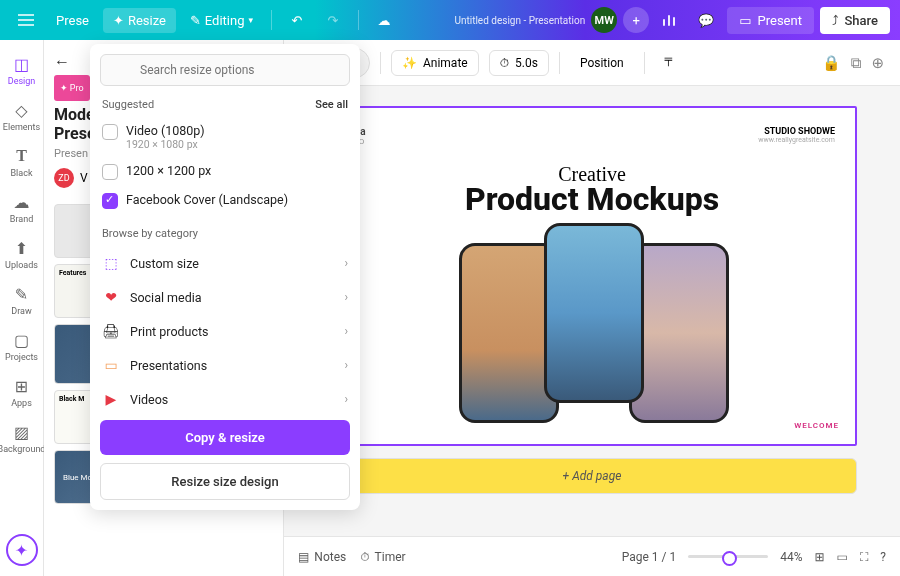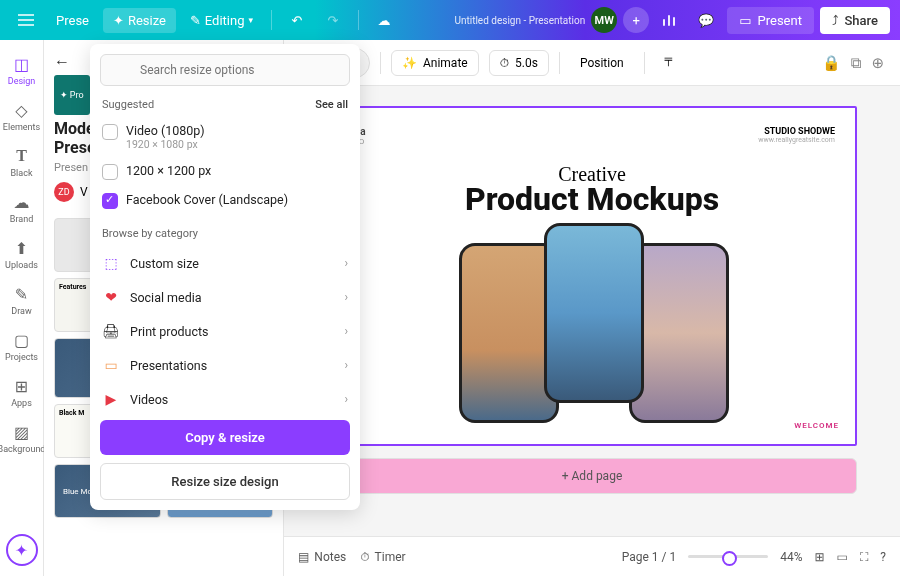--- a/index.html
+++ b/index.html
@@ -19,21 +19,21 @@
 .main { display: flex; height: 536px; }
 
 .rail { width: 44px; background: white; border-right: 1px solid #e5e5e5; display: flex; flex-direction: column; align-items: center; padding-top: 8px; gap: 2px; }
 .rail-item { width: 44px; display: flex; flex-direction: column; align-items: center; padding: 6px 0; cursor: pointer; font-size: 9px; color: #666; gap: 2px; }
 .rail-item.active { color: #8b3dff; }
 .rail-icon { width: 20px; height: 20px; display: flex; align-items: center; justify-content: center; font-size: 16px; }
 .rail .spark { margin-top: auto; margin-bottom: 10px; width: 32px; height: 32px; border: 2px solid #8b3dff; border-radius: 50%; display: flex; align-items: center; justify-content: center; color: #8b3dff; }
 
 .side-panel { width: 240px; background: white; border-right: 1px solid #e5e5e5; padding: 10px; position: relative; }
 .side-panel .back { font-size: 16px; color: #333; }
-.side-panel .pro-badge { background: #0f766e; color: white; font-size: 9px; padding: 15px 6px; border-radius: 3px; display: inline-block; margin-top: 6px; }
+.side-panel .pro-badge { background: #ec4899; color: white; font-size: 9px; padding: 8px 6px; border-radius: 3px; display: inline-block; margin-top: 6px; }
 .side-panel .title { font-size: 16px; font-weight: 700; margin-top: 4px; color: #222; }
 .side-panel .tag { font-size: 11px; color: #888; margin-top: 4px; }
 .side-panel .creator { display: flex; align-items: center; gap: 6px; margin-top: 8px; }
 .side-panel .creator-avatar { width: 20px; height: 20px; border-radius: 50%; background: #e63946; color: white; font-size: 9px; display: flex; align-items: center; justify-content: center; }
 .side-panel .thumbs { margin-top: 16px; display: grid; grid-template-columns: 1fr 1fr; gap: 6px; }
 .side-panel .thumb { height: 54px; background: #e8e8e8; border-radius: 4px; border: 1px solid #ddd; position: relative; overflow: hidden; }
 .side-panel .thumb.big { grid-column: span 2; height: 60px; }
 .side-panel .thumb-blue { background: linear-gradient(135deg, #3a5a7a, #5a7a9a); }
 .side-panel .thumb-txt { position: absolute; color: white; font-size: 8px; left: 8px; top: 50%; transform: translateY(-50%); }
 
@@ -74,21 +74,21 @@
 .slide .heading { text-align: center; margin-top: 55px; }
 .slide .heading .script { font-family: cursive; color: #000000; font-size: 20px; margin-bottom: -6px; }
 .slide .heading .big { font-size: 32px; font-weight: 800; color: #111; }
 .slide .phones { display: flex; justify-content: center; gap: -10px; margin-top: 15px; position: relative; height: 160px; }
 .phone { width: 100px; height: 180px; border: 3px solid #222; border-radius: 16px; position: absolute; bottom: -30px; overflow: hidden; }
 .phone.p1 { left: 130px; z-index: 1; background: linear-gradient(180deg, #d4a574 0%, #c89060 60%, #4a6a8a 100%); }
 .phone.p2 { left: 215px; z-index: 3; bottom: -10px; background: linear-gradient(180deg, #7ab8d8 0%, #5a98c8 50%, #3a5a7a 100%); }
 .phone.p3 { left: 300px; z-index: 2; background: linear-gradient(180deg, #b8a8c8 0%, #d8b8a8 50%, #8a7a9a 100%); }
 .slide .welcome { position: absolute; right: 16px; bottom: 14px; font-size: 8px; color: #d63384; font-weight: 600; letter-spacing: 1px; }
 
-.add-page { width: 530px; background: #f9a8d4; border: 1px solid #e0e0e0; border-radius: 6px; padding: 10px; text-align: center; font-size: 12px; color: #555; margin-top: 12px; cursor: pointer; }
+.add-page { width: 530px; background: #fde047; border: 1px solid #e0e0e0; border-radius: 6px; padding: 10px; text-align: center; font-size: 12px; color: #555; margin-top: 12px; cursor: pointer; font-style: italic; }
 
 .bottombar { height: 40px; background: white; border-top: 1px solid #e5e5e5; display: flex; align-items: center; padding: 0 14px; gap: 14px; font-size: 12px; color: #555; }
 .bottombar .btn { display: flex; align-items: center; gap: 5px; cursor: pointer; }
 .bottombar .right { margin-left: auto; display: flex; align-items: center; gap: 12px; }
 .bottombar .slider { width: 80px; height: 3px; background: #ddd; border-radius: 2px; position: relative; }
 .bottombar .slider::after { content: ""; position: absolute; left: 42%; top: -4px; width: 11px; height: 11px; background: white; border: 2px solid #8b3dff; border-radius: 50%; }
 
 svg { display: block; }
 </style>
 </head>

